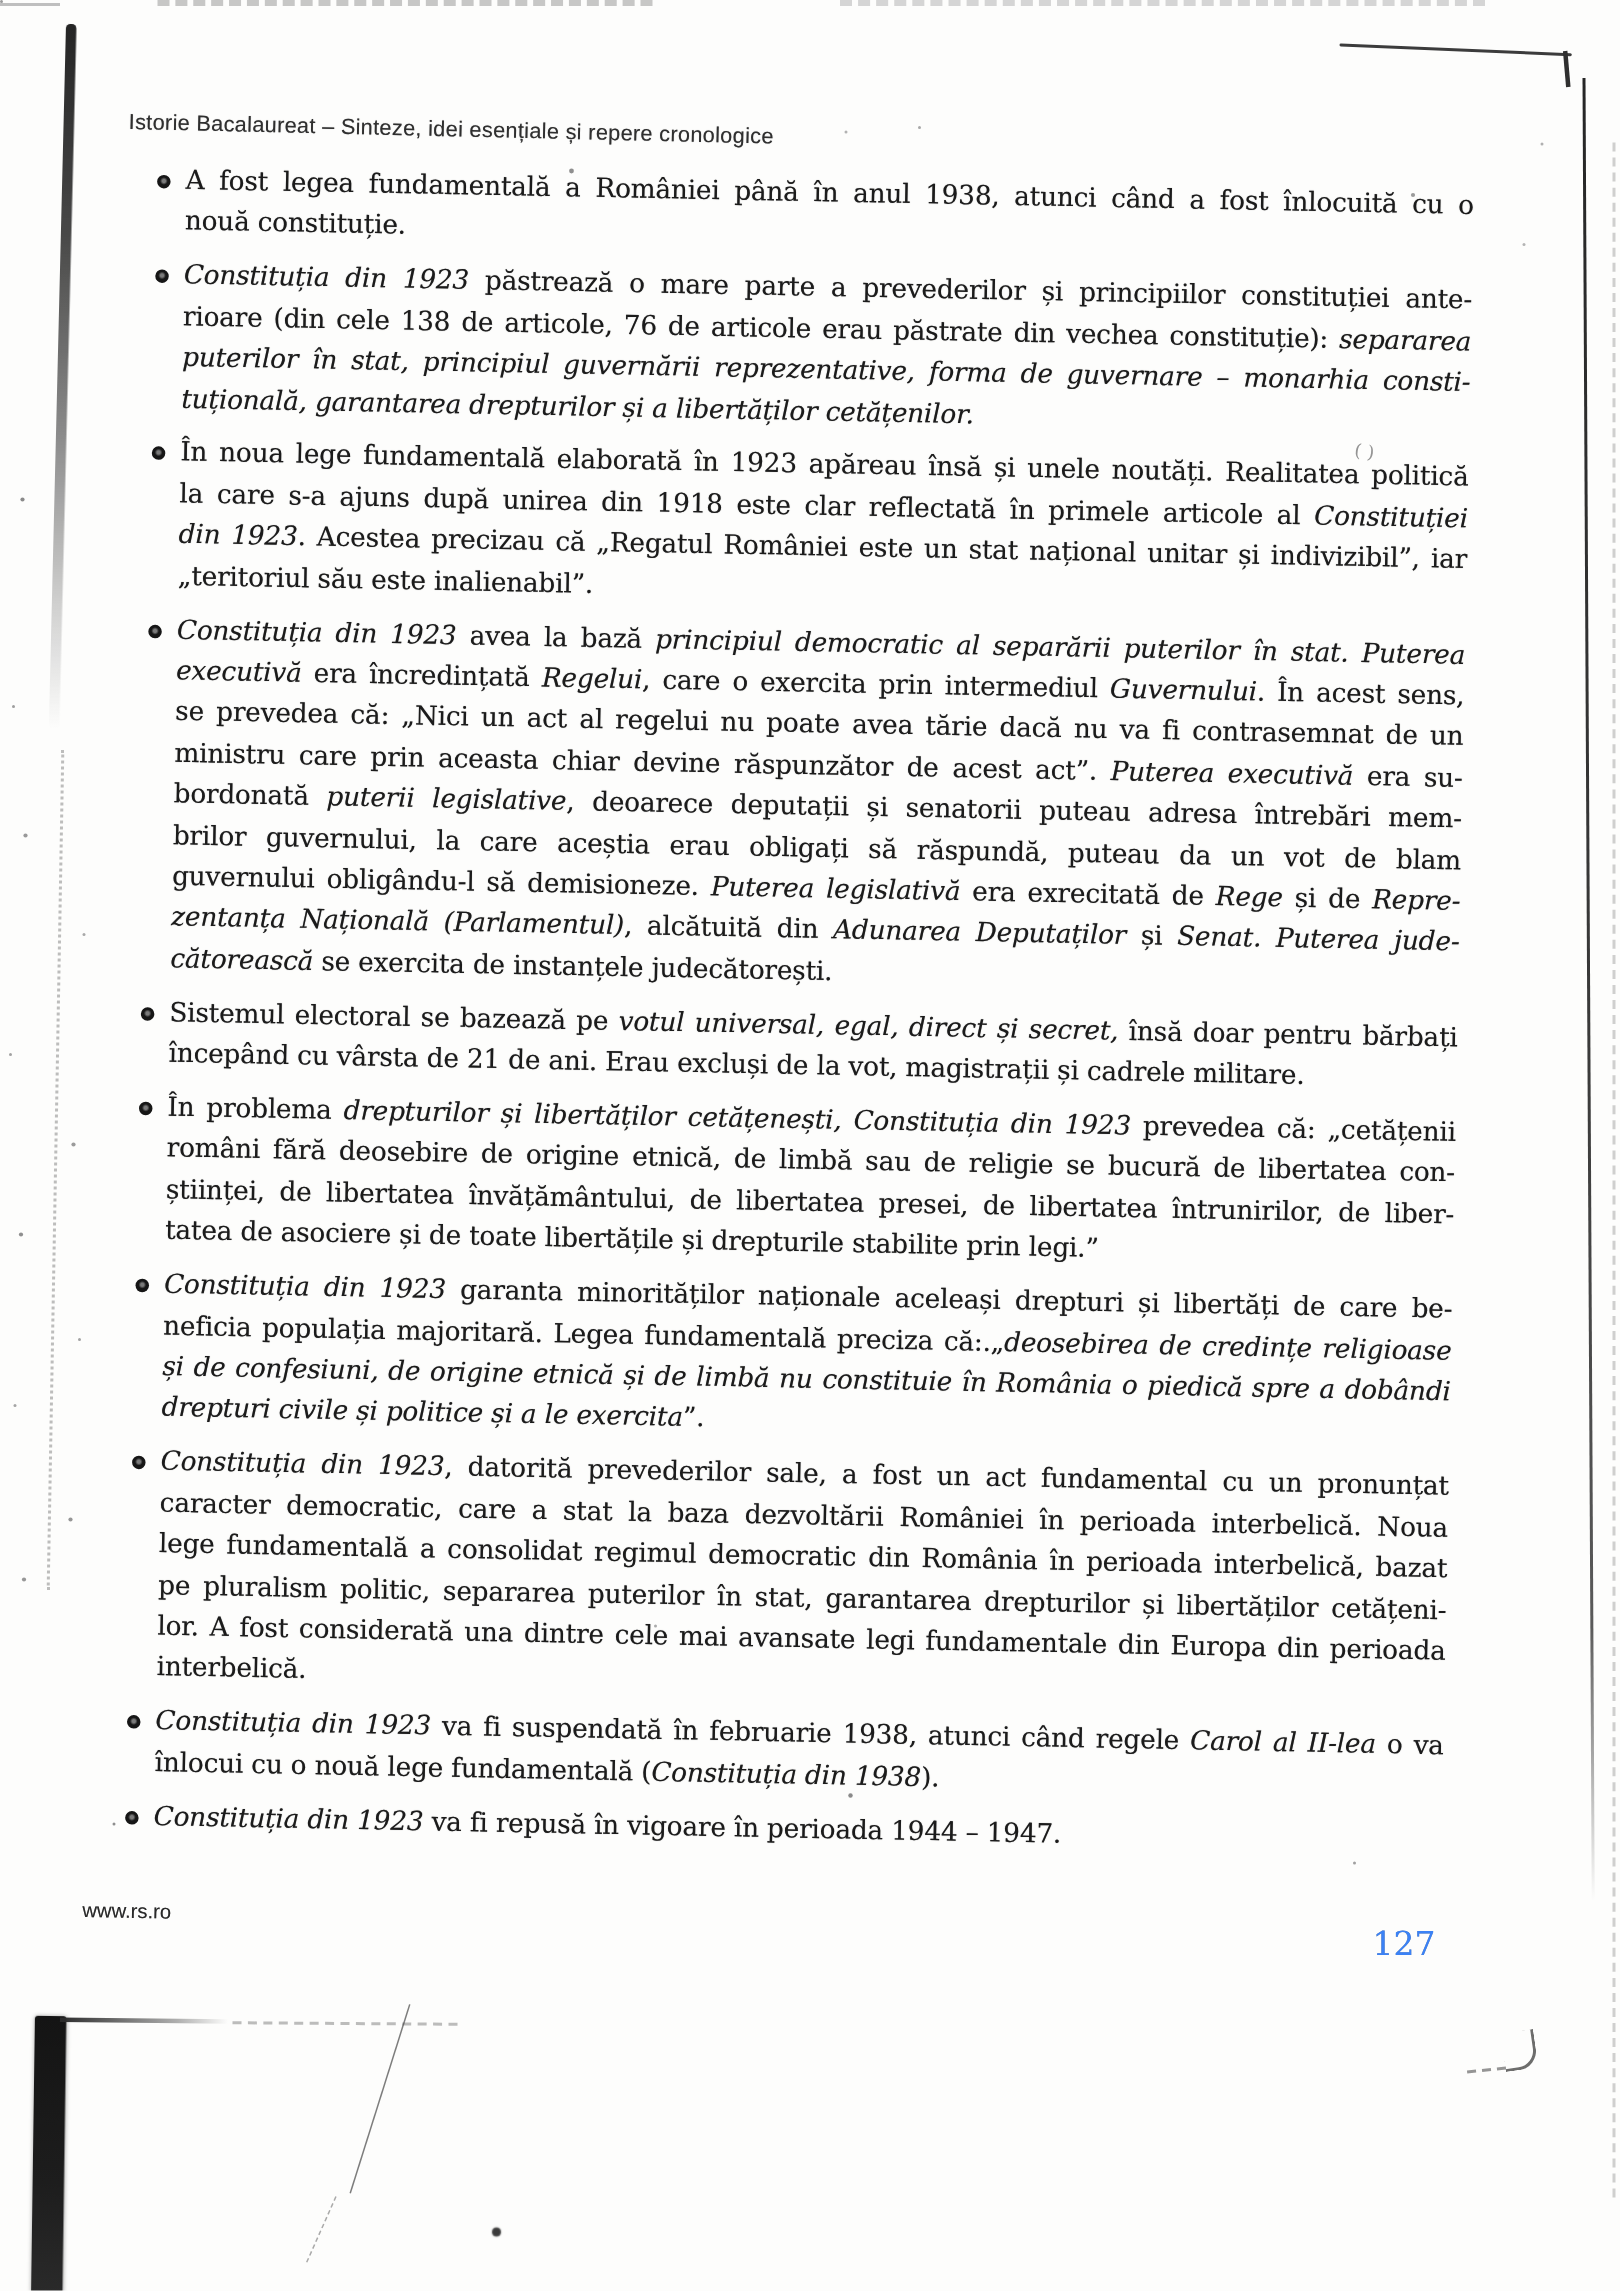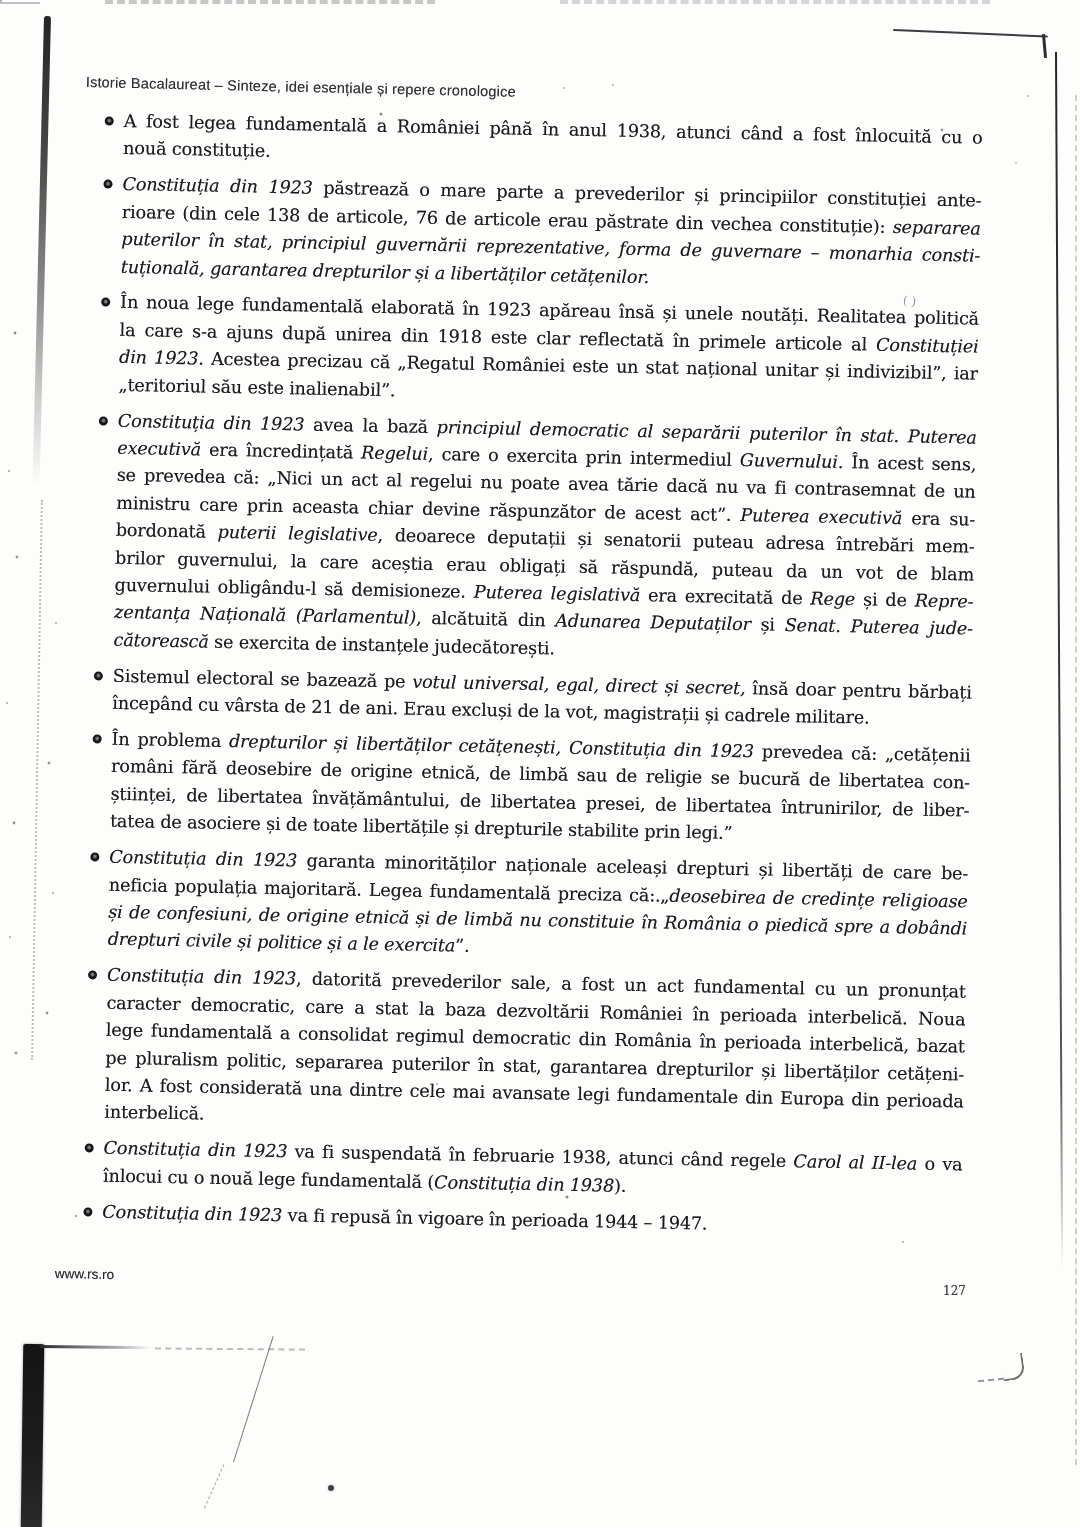--- a/index.html
+++ b/index.html
@@ -45,23 +45,22 @@
   
   .footer-url{
     position:absolute; left:55px; top:1266px;
     font-family:"Liberation Sans", sans-serif;
     font-size:13.5px; color:#2a2a2a;
     transform:rotate(1.1deg); transform-origin:left top;
     text-shadow:0 0 .4px rgba(40,40,40,.5);
   }
   .page-number{
     position:absolute; left:915px; top:1284px;
-    font-size:12px; color:#404040;
+    font-size:22px; color:#3b82f6;
     text-shadow:0 0 .4px rgba(30,30,30,.5);
-    margin-left:28px;
   }
   
   .artifact{position:absolute;}
   .spine-line{
     left:44px; top:16px; width:7px; height:470px; border-radius:3px;
     background:linear-gradient(to bottom, rgba(18,18,18,.92), rgba(40,40,40,.85) 30%,
       rgba(70,70,70,.6) 60%, rgba(120,120,120,.35) 82%, rgba(160,160,160,0));
     transform:rotate(1.4deg); transform-origin:top center; filter:blur(.4px);
   }
   .spine-dots{

